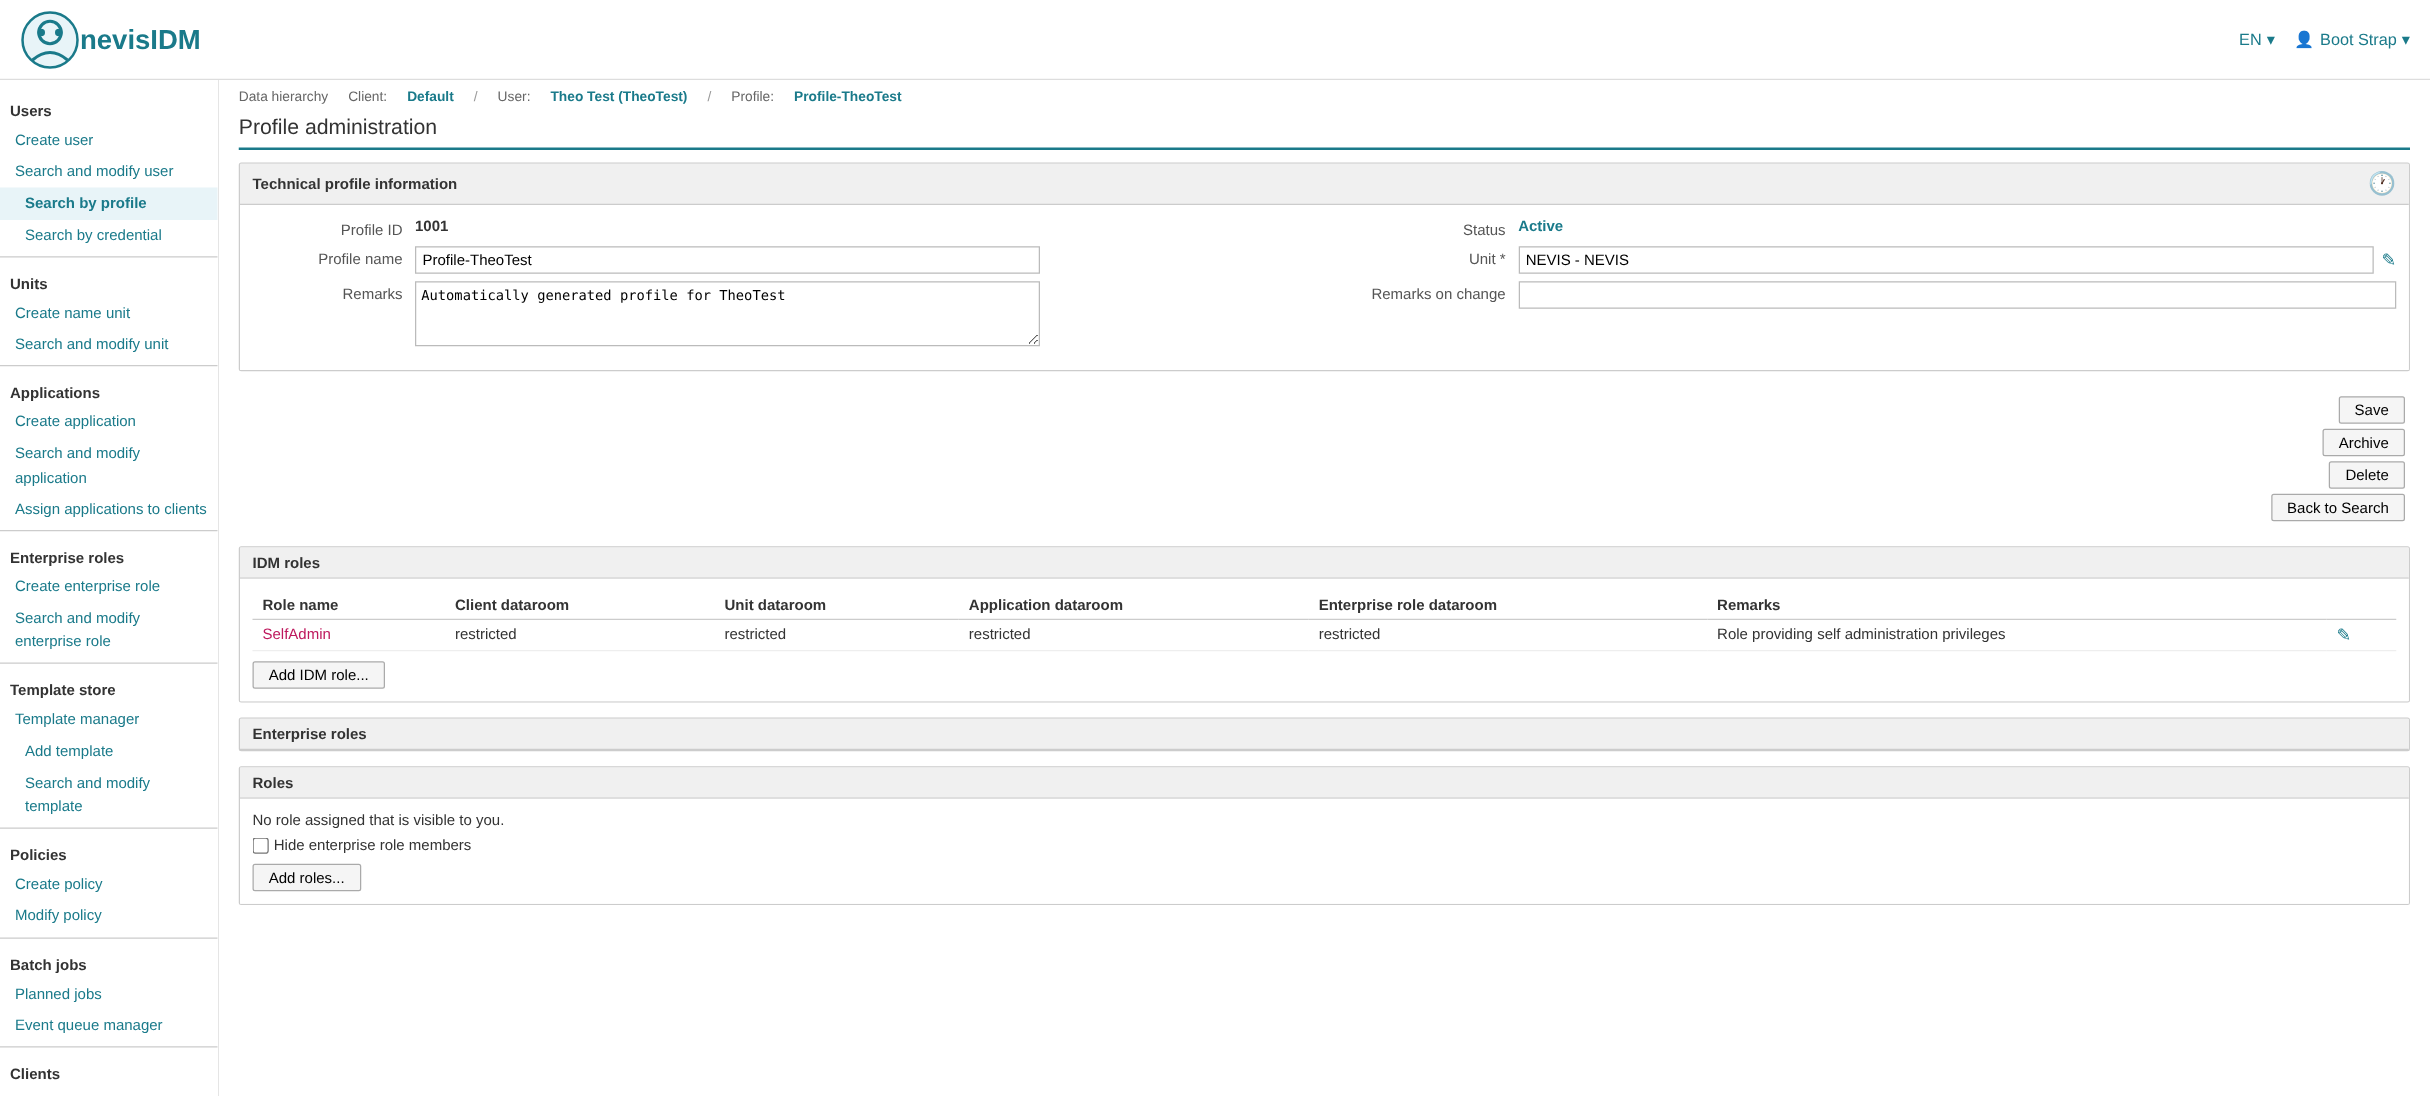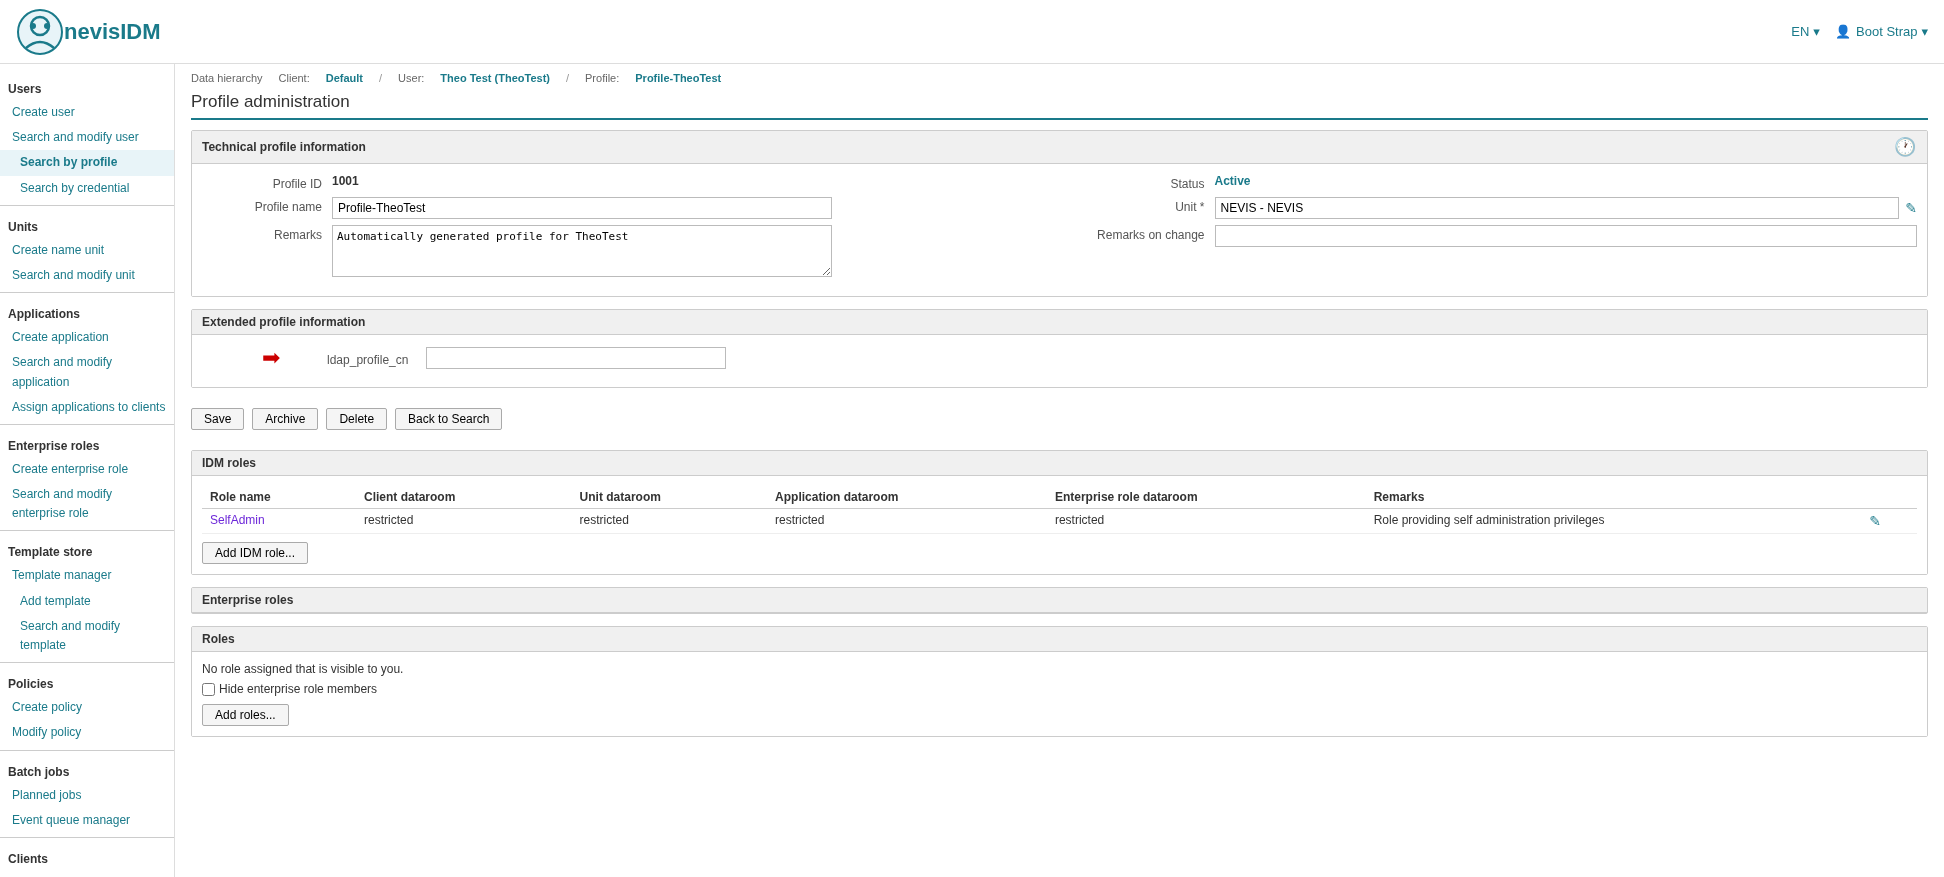--- a/index.html
+++ b/index.html
@@ -222,20 +222,21 @@
       background: #f5f5f5;
       cursor: pointer;
       margin-right: 4px;
       border-radius: 2px;
     }
     .btn-row {
       margin: 20px 0;
       display: flex;
       align-items: flex-end;
       gap: 4px;
+      flex-direction: column;
     }
 
     
     .data-table {
       width: 100%;
       border-collapse: collapse;
       font-size: 12px;
     }
     .data-table th {
       text-align: left;
@@ -244,21 +245,21 @@
       color: #333;
       border-bottom: 1px solid #ccc;
       background: #fff;
     }
     .data-table td {
       padding: 4px 8px;
       border-bottom: 1px solid #eee;
       vertical-align: top;
     }
     .data-table .link-cell {
-      color: #6d28d9;
+      color: #be185d;
       text-decoration: none;
       cursor: pointer;
     }
     .edit-icon {
       color: #1a7a8a;
       cursor: pointer;
       font-size: 14px;
     }
 
     
@@ -434,34 +435,20 @@
               <div class="form-right-label">Remarks on change</div>
               <div class="form-value-right">
                 <input type="text" style="">
               </div>
             </div>
           </div>
         </div>
       </div>
     </div>
 
-    <div class="section">
-      <div class="section-header">
-        <span>Extended profile information</span>
-      </div>
-      <div class="section-body">
-        <div class="form-row arrow-row">
-          <span class="red-arrow">➡</span>
-          <div class="form-label" style="width:120px; text-align:right;">ldap_profile_cn</div>
-          <div class="form-value">
-            <input type="text" style="width: 300px;">
-          </div>
-        </div>
-      </div>
-    </div>
 
     <div class="btn-row">
       <button class="btn">Save</button>
       <button class="btn">Archive</button>
       <button class="btn">Delete</button>
       <button class="btn">Back to Search</button>
     </div>
 
     <div class="section">
       <div class="section-header">

